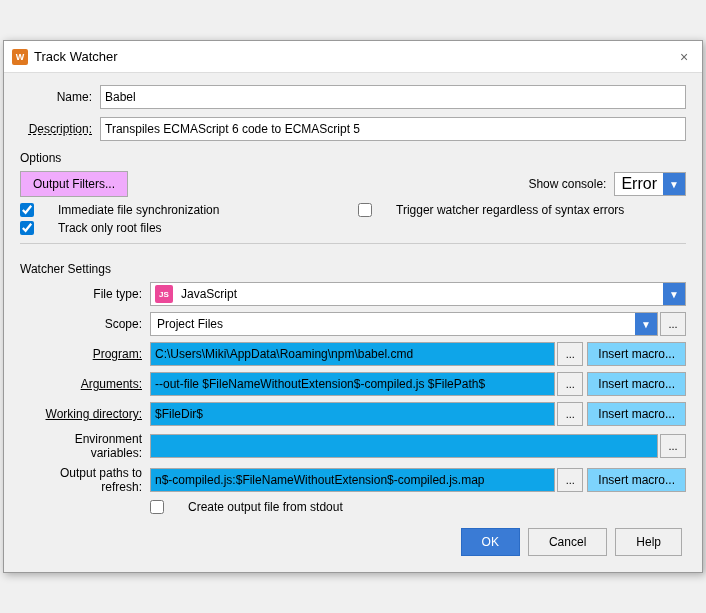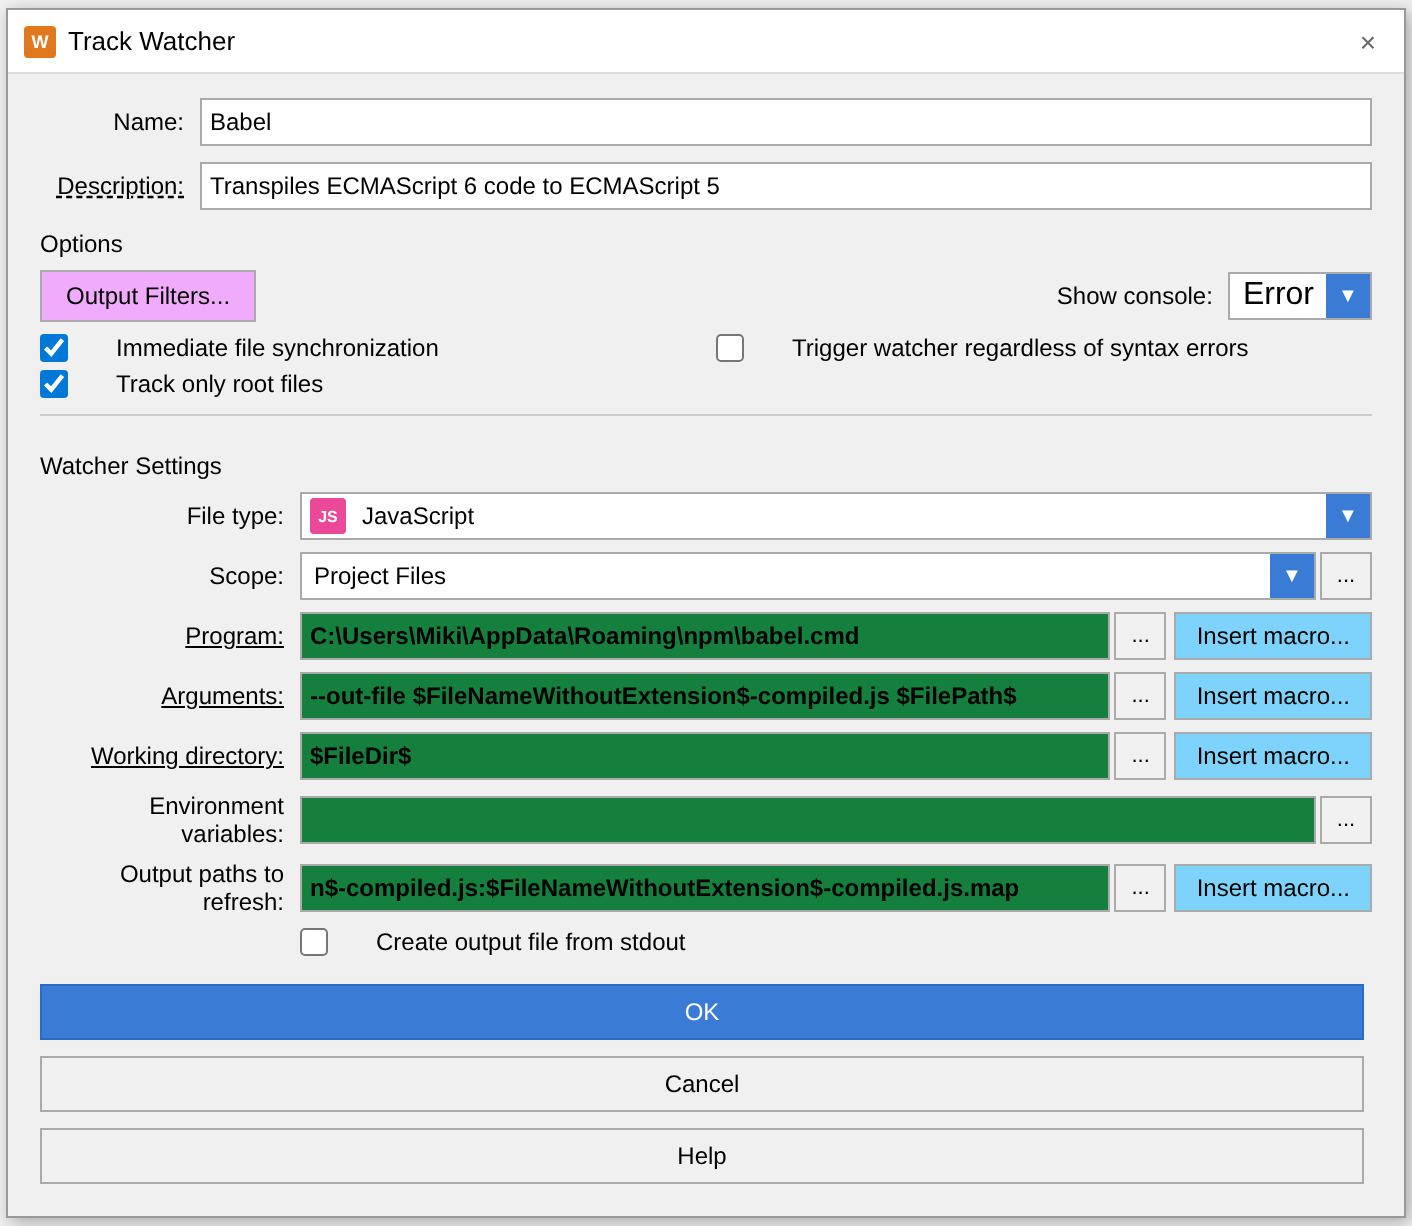--- a/index.html
+++ b/index.html
@@ -176,25 +176,24 @@
       text-align: right;
       padding-right: 8px;
       flex-shrink: 0;
       color: #000;
     }
     .ws-label.underline { text-decoration: underline; }
     .ws-input {
       flex: 1;
       height: 24px;
       border: 1px solid #aaa;
-      background: #15803d;
+      background: #0ea5e9;
       padding: 10px 4px;
       font-size: 12px;
       font-family: inherit;
-      font-weight: bold;
     }
     .small-btn {
       width: 26px;
       height: 24px;
       border: 1px solid #aaa;
       background: #f0f0f0;
       cursor: pointer;
       font-size: 11px;
       display: flex;
       align-items: center;
@@ -279,21 +278,20 @@
       color: white;
       font-size: 10px;
       flex-shrink: 0;
     }
     .button-row {
       display: flex;
       justify-content: flex-end;
       gap: 8px;
       margin-top: 14px;
       padding-right: 4px;
-      flex-direction: column;
     }
     .dialog-btn {
       height: 28px;
       padding: 0 20px;
       border: 1px solid #aaa;
       background: #f0f0f0;
       cursor: pointer;
       font-size: 12px;
       font-family: inherit;
     }

